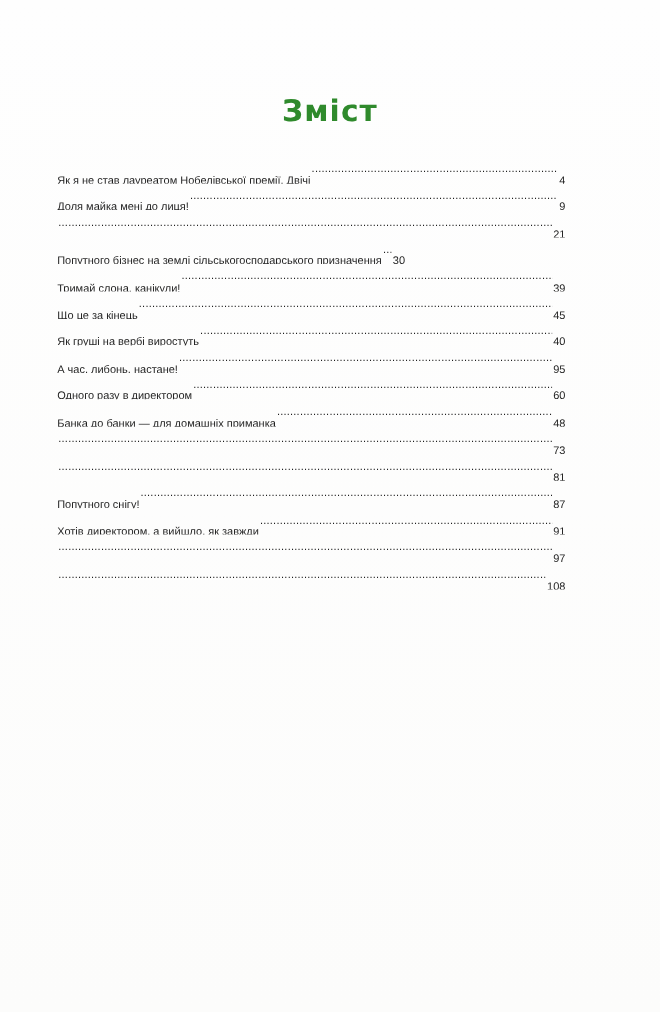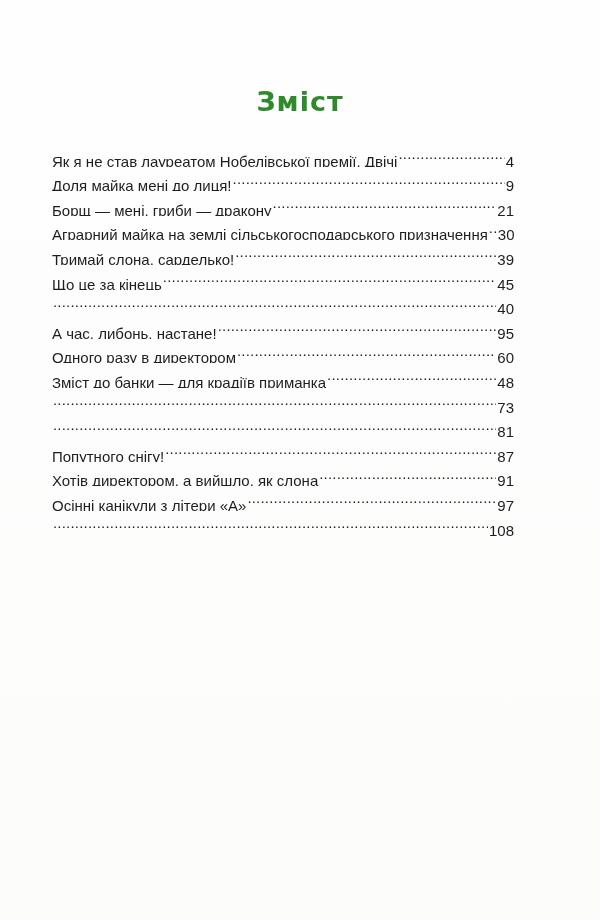--- a/index.html
+++ b/index.html
@@ -39,21 +39,21 @@
       left: 52px;
       width: 462px;
       margin: 0;
       padding: 0;
       list-style: none;
     }
     .toc-row {
       display: flex;
       align-items: baseline;
       height: 24.6px;
-      font-size: 15px;
+      font-size: 10px;
       line-height: 24.6px;
       white-space: nowrap;
       overflow: hidden;
     }
     .toc-title {
       flex: 0 0 auto;
     }
     .toc-leader {
       flex: 1 1 auto;
       overflow: hidden;
@@ -85,78 +85,77 @@
       <span class="toc-title">Як я не став лауреатом Нобелівської премії. Двічі</span>
       <span class="toc-leader"></span>
       <span class="toc-page">4</span>
     </li>
     <li class="toc-row">
       <span class="toc-title">Доля майка мені до лиця!</span>
       <span class="toc-leader"></span>
       <span class="toc-page">9</span>
     </li>
     <li class="toc-row">
-      <span class="toc-title">Борщ — мені, гриби — дракону</span>
       <span class="toc-leader"></span>
       <span class="toc-page">21</span>
     </li>
     <li class="toc-row">
-      <span class="toc-title">Аграрний майка на землі сільськогосподарського призначення</span>
+      <span class="toc-title">Попутного бізнес на землі сільськогосподарського призначення</span>
       <span class="toc-leader" style="flex:0 0 8px;"></span>
       <span class="toc-page">30</span>
     </li>
     <li class="toc-row">
-      <span class="toc-title">Тримай слона, сарделько!</span>
+      <span class="toc-title">Тримай слона, канікули!</span>
       <span class="toc-leader"></span>
       <span class="toc-page">39</span>
     </li>
     <li class="toc-row">
       <span class="toc-title">Що це за кінець</span>
       <span class="toc-leader"></span>
       <span class="toc-page">45</span>
     </li>
     <li class="toc-row">
+      <span class="toc-title">Як груші на вербі виростуть</span>
       <span class="toc-leader"></span>
       <span class="toc-page">40</span>
     </li>
     <li class="toc-row">
       <span class="toc-title">А час, либонь, настане!</span>
       <span class="toc-leader"></span>
       <span class="toc-page">95</span>
     </li>
     <li class="toc-row">
       <span class="toc-title">Одного разу в директором</span>
       <span class="toc-leader"></span>
       <span class="toc-page">60</span>
     </li>
     <li class="toc-row">
-      <span class="toc-title">Зміст до банки — для крадіїв приманка</span>
+      <span class="toc-title">Банка до банки — для домашніх приманка</span>
       <span class="toc-leader"></span>
       <span class="toc-page">48</span>
     </li>
     <li class="toc-row">
       <span class="toc-leader"></span>
       <span class="toc-page">73</span>
     </li>
     <li class="toc-row">
       <span class="toc-leader"></span>
       <span class="toc-page">81</span>
     </li>
     <li class="toc-row">
       <span class="toc-title">Попутного снігу!</span>
       <span class="toc-leader"></span>
       <span class="toc-page">87</span>
     </li>
     <li class="toc-row">
-      <span class="toc-title">Хотів директором, а вийшло, як слона</span>
+      <span class="toc-title">Хотів директором, а вийшло, як завжди</span>
       <span class="toc-leader"></span>
       <span class="toc-page">91</span>
     </li>
     <li class="toc-row">
-      <span class="toc-title">Осінні канікули з літери «А»</span>
       <span class="toc-leader"></span>
       <span class="toc-page">97</span>
     </li>
     <li class="toc-row">
       <span class="toc-leader"></span>
       <span class="toc-page">108</span>
     </li>
   </ul>
 </div>
 

